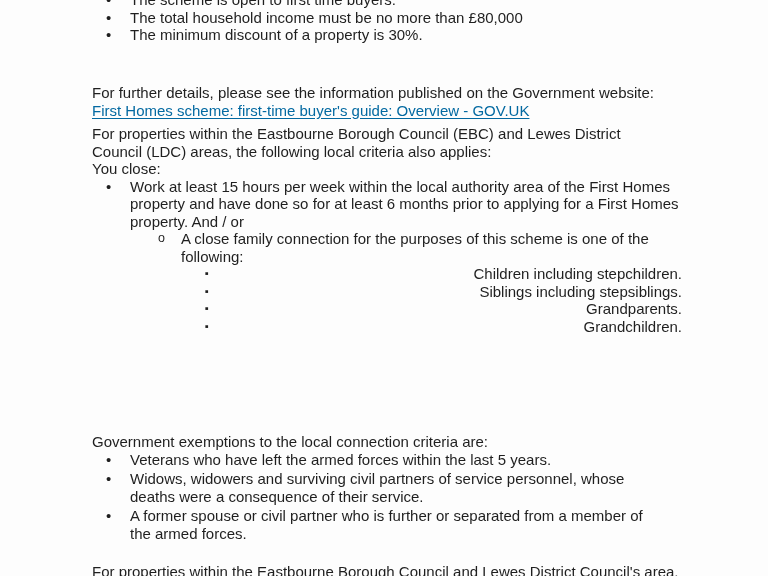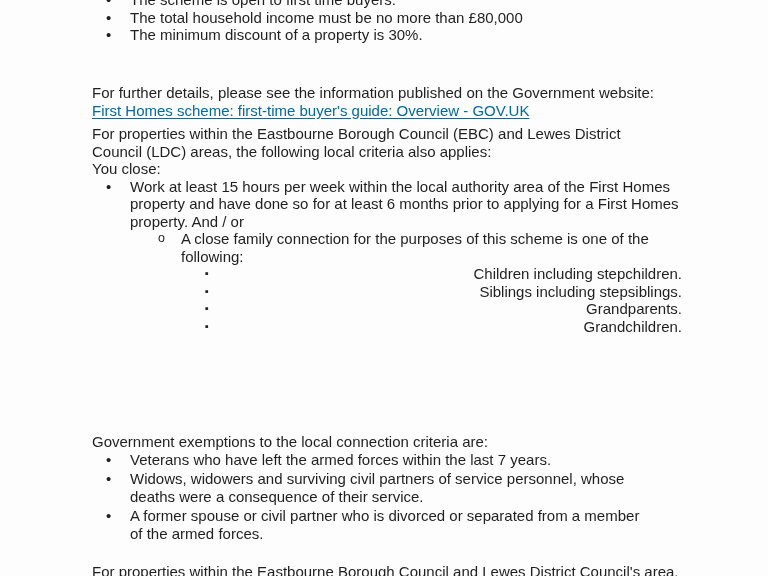--- a/index.html
+++ b/index.html
@@ -97,23 +97,23 @@
         <li class="b3">Children including stepchildren.</li>
         <li class="b3">Siblings including stepsiblings.</li>
         <li class="b3">Grandparents.</li>
         <li class="b3">Grandchildren.</li>
       </ul>
     </div>
 
     <div class="sec sec-d">
       <div>Government exemptions to the local connection criteria are:</div>
       <ul class="plain">
-        <li class="b1">Veterans who have left the armed forces within the last 7 years.</li>
+        <li class="b1">Veterans who have left the armed forces within the last 5 years.</li>
         <li class="b1">Widows, widowers and surviving civil partners of service personnel, whose deaths were a consequence of their service.</li>
-        <li class="b1">A former spouse or civil partner who is divorced or separated from a member of the armed forces.</li>
+        <li class="b1">A former spouse or civil partner who is further or separated from a member of the armed forces.</li>
       </ul>
     </div>
 
     <div class="sec sec-e">
       <div>For properties within the Eastbourne Borough Council and Lewes District Council's area, the</div>
     </div>
 
   </div>
 </div>
 

